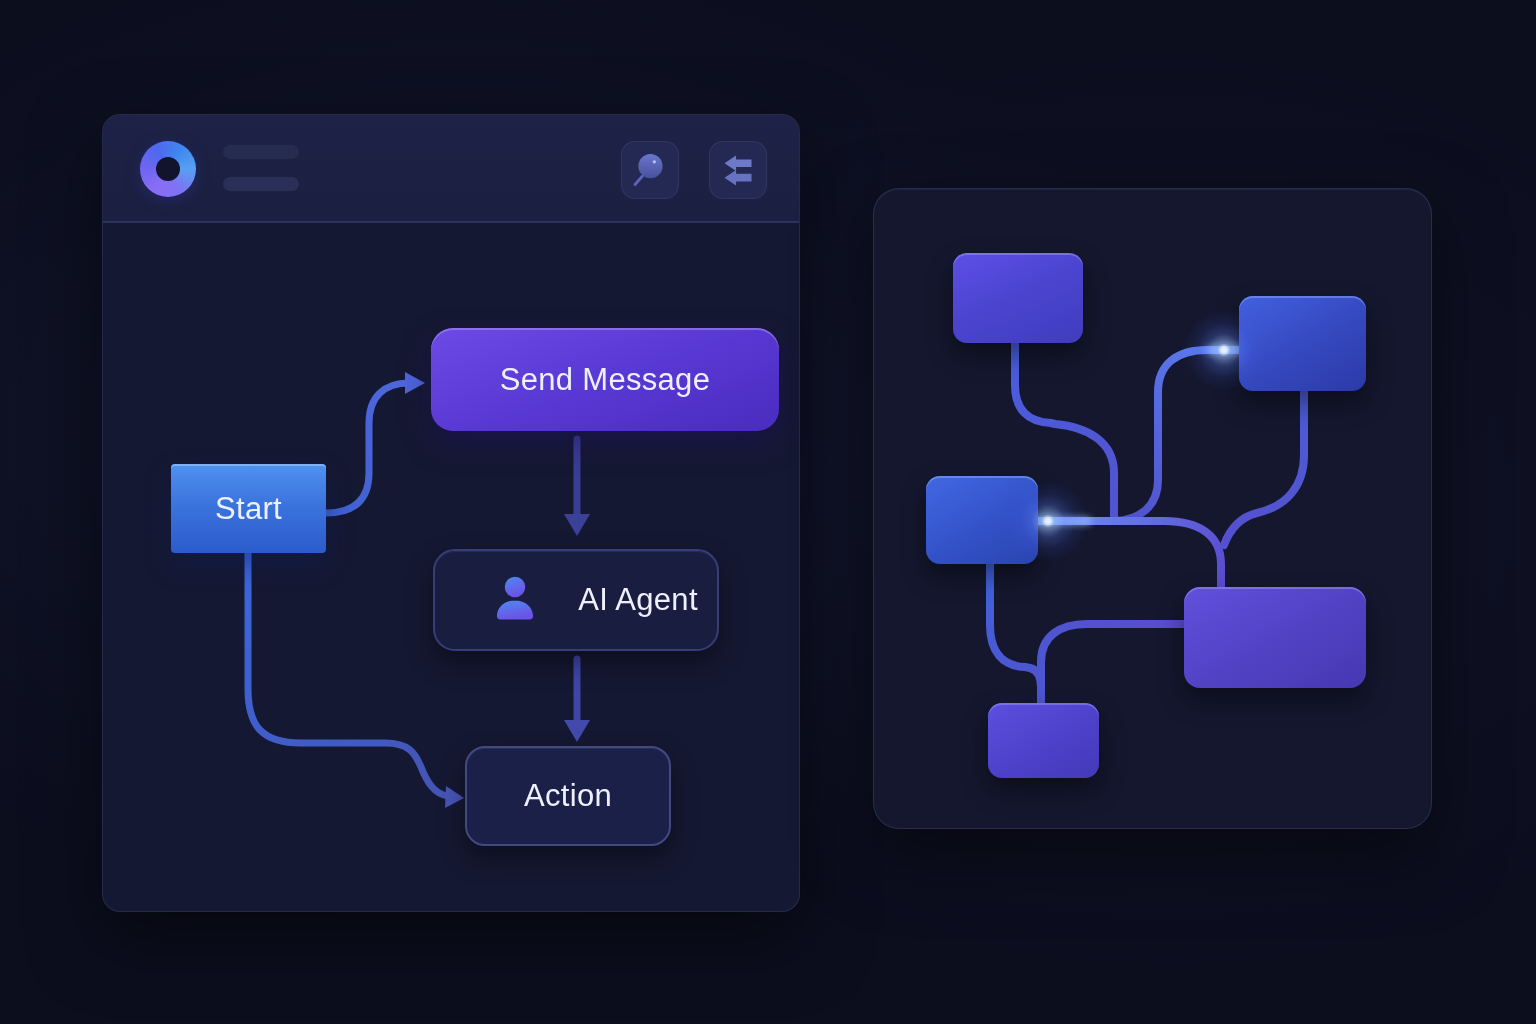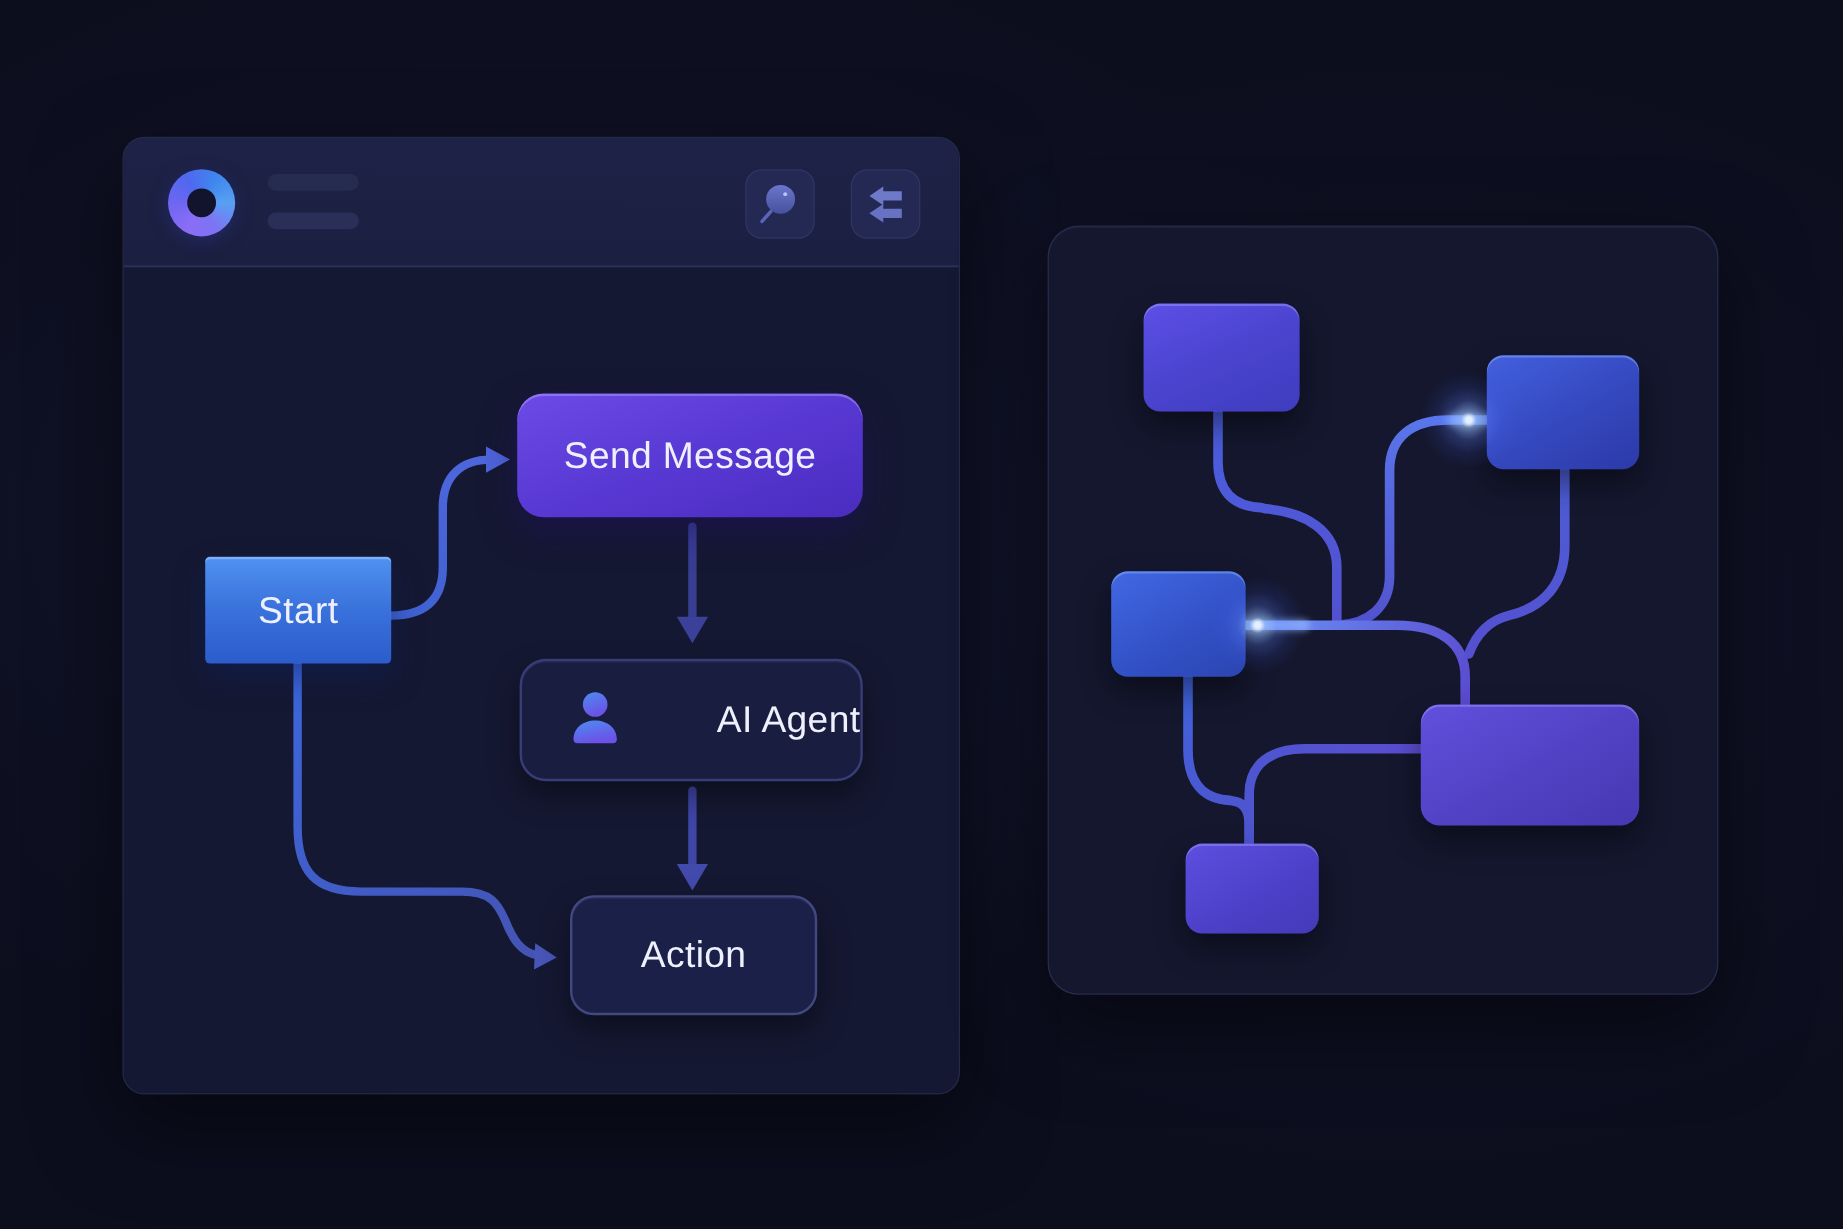--- a/index.html
+++ b/index.html
@@ -52,33 +52,33 @@
     position:absolute; display:flex; align-items:center; justify-content:center;
     color:#eef1fd; font-size:31px; font-weight:500; letter-spacing:.3px;
     z-index:3; box-shadow:0 12px 26px rgba(0,0,0,.38);
   }
   .node-start{
     left:68px; top:349px; width:155px; height:89px; border-radius:4px;
     background:linear-gradient(180deg,#4f92f0 0%,#3a72dc 48%,#2c5ccc 100%);
     box-shadow:0 12px 26px rgba(10,30,90,.45), inset 0 2px 0 rgba(185,215,255,.45);
   }
   .node-send{
-    left:328px; top:213px; width:288px; height:103px; border-radius:22px;
+    left:328px; top:213px; width:348px; height:103px; border-radius:22px;
     background:linear-gradient(160deg,#6b4ae6 0%,#5838d2 52%,#4a2cc0 100%);
     box-shadow:0 12px 28px rgba(30,15,95,.5), inset 0 2px 0 rgba(185,165,255,.45);
   }
   .node-agent{
     left:330px; top:434px; width:286px; height:102px; border-radius:22px;
     background:#191d40; border:2px solid #373d76;
     box-shadow:0 12px 26px rgba(0,0,0,.4), inset 0 1px 0 rgba(140,150,220,.12);
-    justify-content:space-between; padding-left:34px;gap:10px;
+    justify-content:center; padding-left:34px;gap:10px;
   }
   .node-agent .label{ margin-left:26px; }
   .node-action{
-    left:372px; top:631px; width:206px; height:100px; border-radius:20px;
+    left:362px; top:631px; width:206px; height:100px; border-radius:20px;
     background:#1b2048; border:2px solid #424980;
     box-shadow:0 12px 26px rgba(0,0,0,.4), inset 0 1px 0 rgba(150,160,230,.12);
   }
   .edges-svg{ position:absolute; inset:0; z-index:1; }
 
   
   .right-panel{
     position:absolute; left:873px; top:188px; width:559px; height:641px;
     background:#14172e; border-radius:26px;
     border:1px solid rgba(125,135,205,.20);

